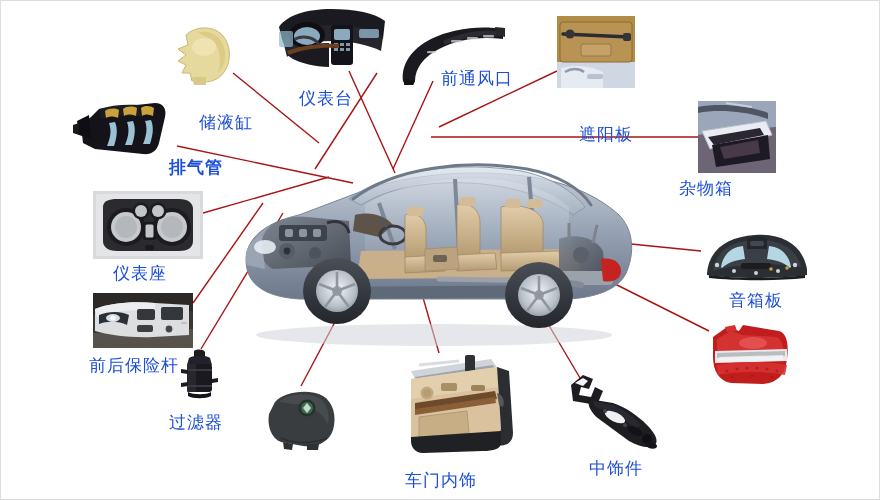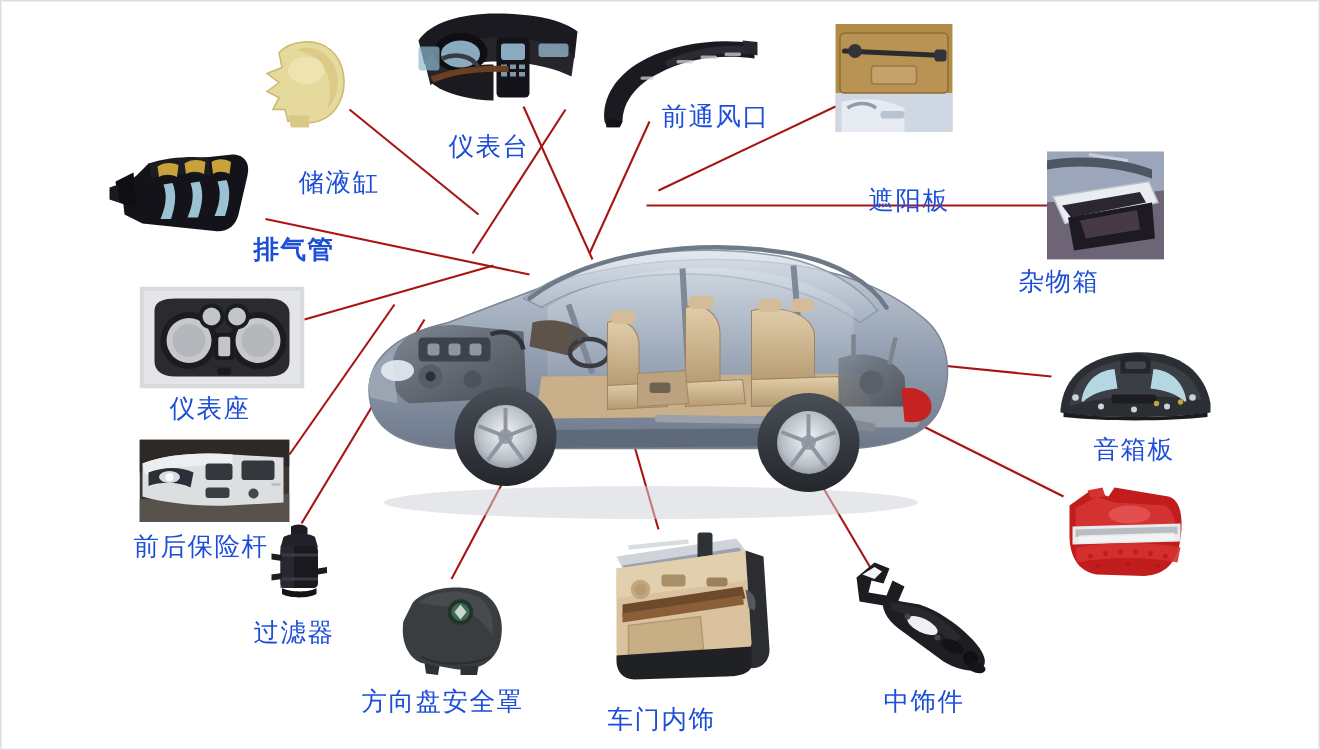--- a/index.html
+++ b/index.html
@@ -387,23 +387,20 @@
 
       <circle cx="48" cy="22" r="8.5" fill="#21332c"></circle>
       <circle cx="48" cy="22" r="6" fill="#3e6b4f"></circle>
       <path d="M44,22 L48,17 L52,22 L48,27 Z" fill="#c9d8ce"></path>
 
       <path d="M24,56 L34,58 L33,64 L25,63 Z" fill="#2e3133"></path>
       <path d="M48,58 L60,58 L59,64 L48,64 Z" fill="#2e3133"></path>
       <path d="M22,52 C34,58 54,58 68,52" fill="none" stroke="#2b2e30" stroke-width="1.4"></path>
     </svg>
   </div>
-  <div class="callout" style="left:240px;top:458px;">
-    <span class="cap">方向盘安全罩</span>
-  </div>
 
   <div class="callout" style="left:404px;top:352px;">
     <svg class="thumb" width="110" height="105" viewBox="0 0 110 105">
       <rect x="0" y="0" width="110" height="105" fill="#ffffff"></rect>
 
       <path d="M6,18 L86,6 L92,14 L10,26 Z" fill="#cfd4da"></path>
       <path d="M10,24 L88,12 L90,16 L12,28 Z" fill="#9aa2ab"></path>
       <rect x="60" y="2" width="10" height="22" rx="2" fill="#2e3236"></rect>
       <path d="M14,12 L54,8" stroke="#d8dde2" stroke-width="3"></path>
 

